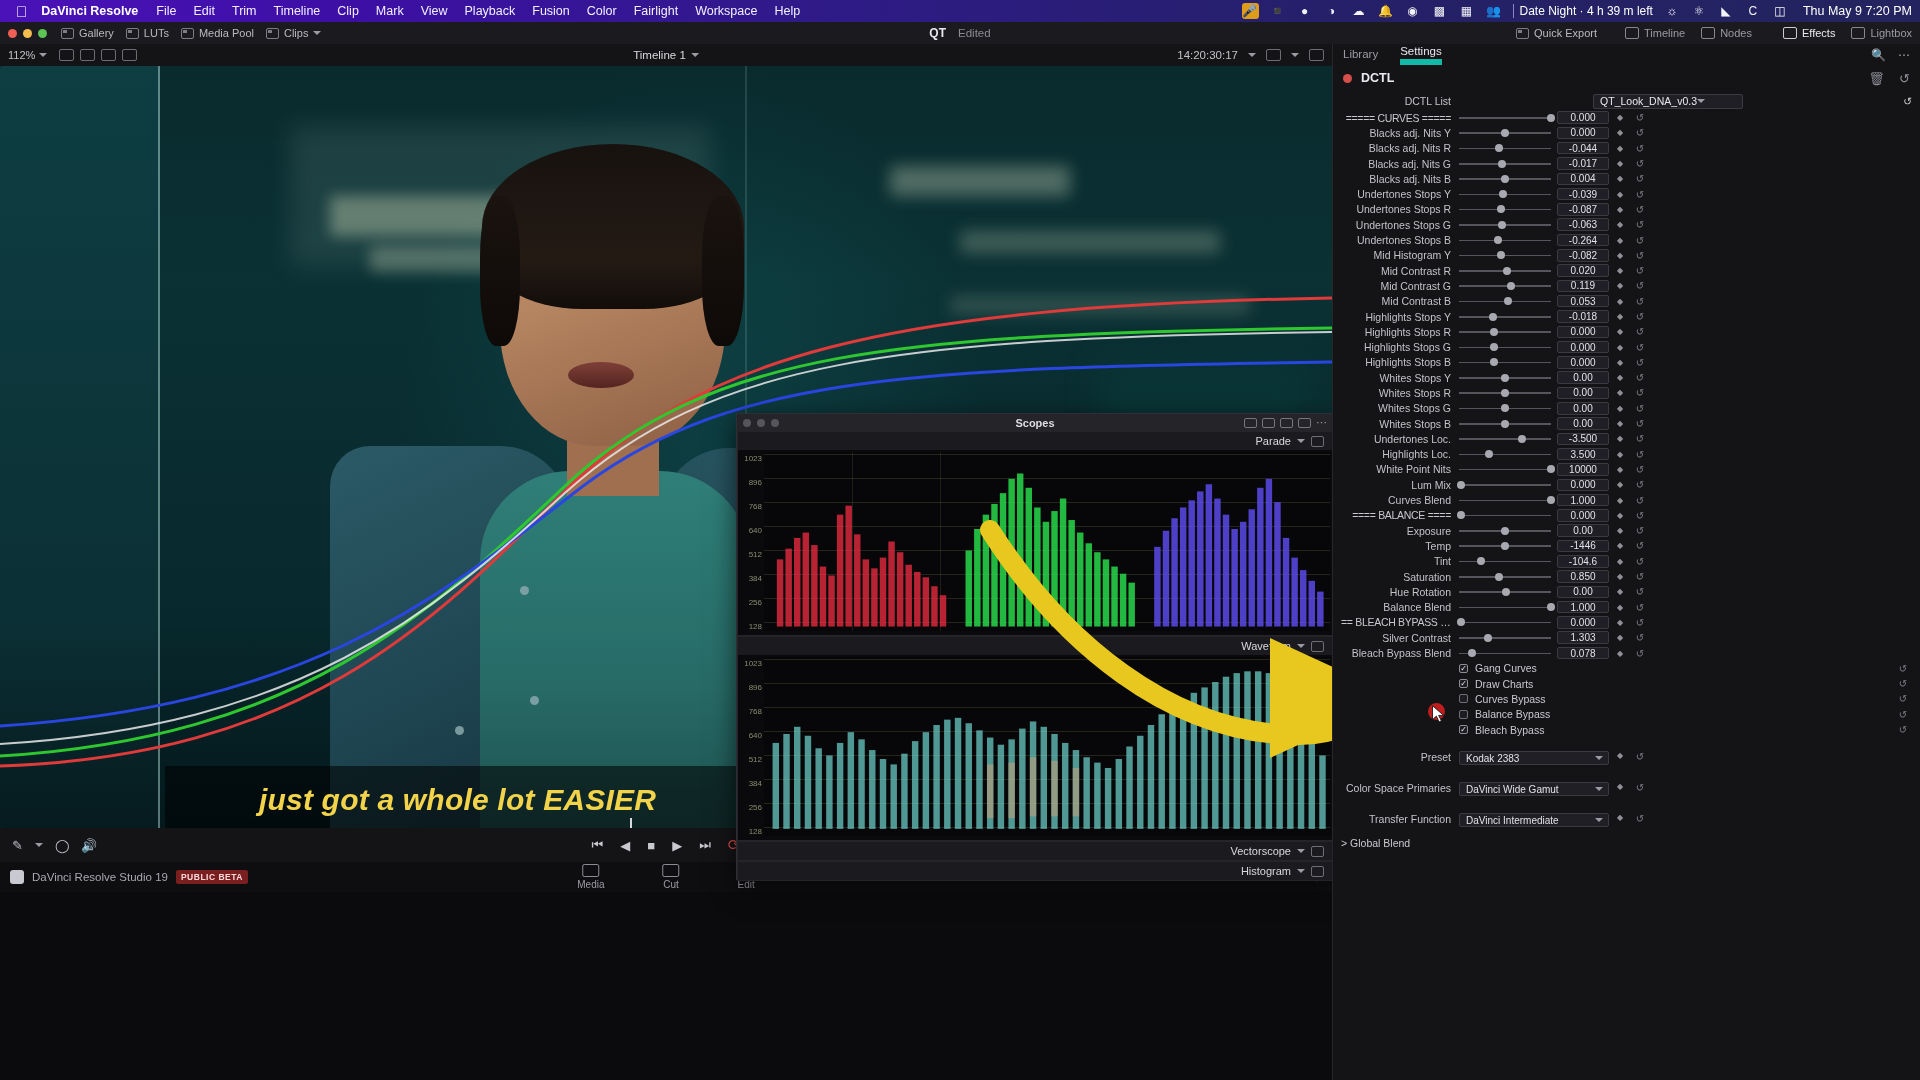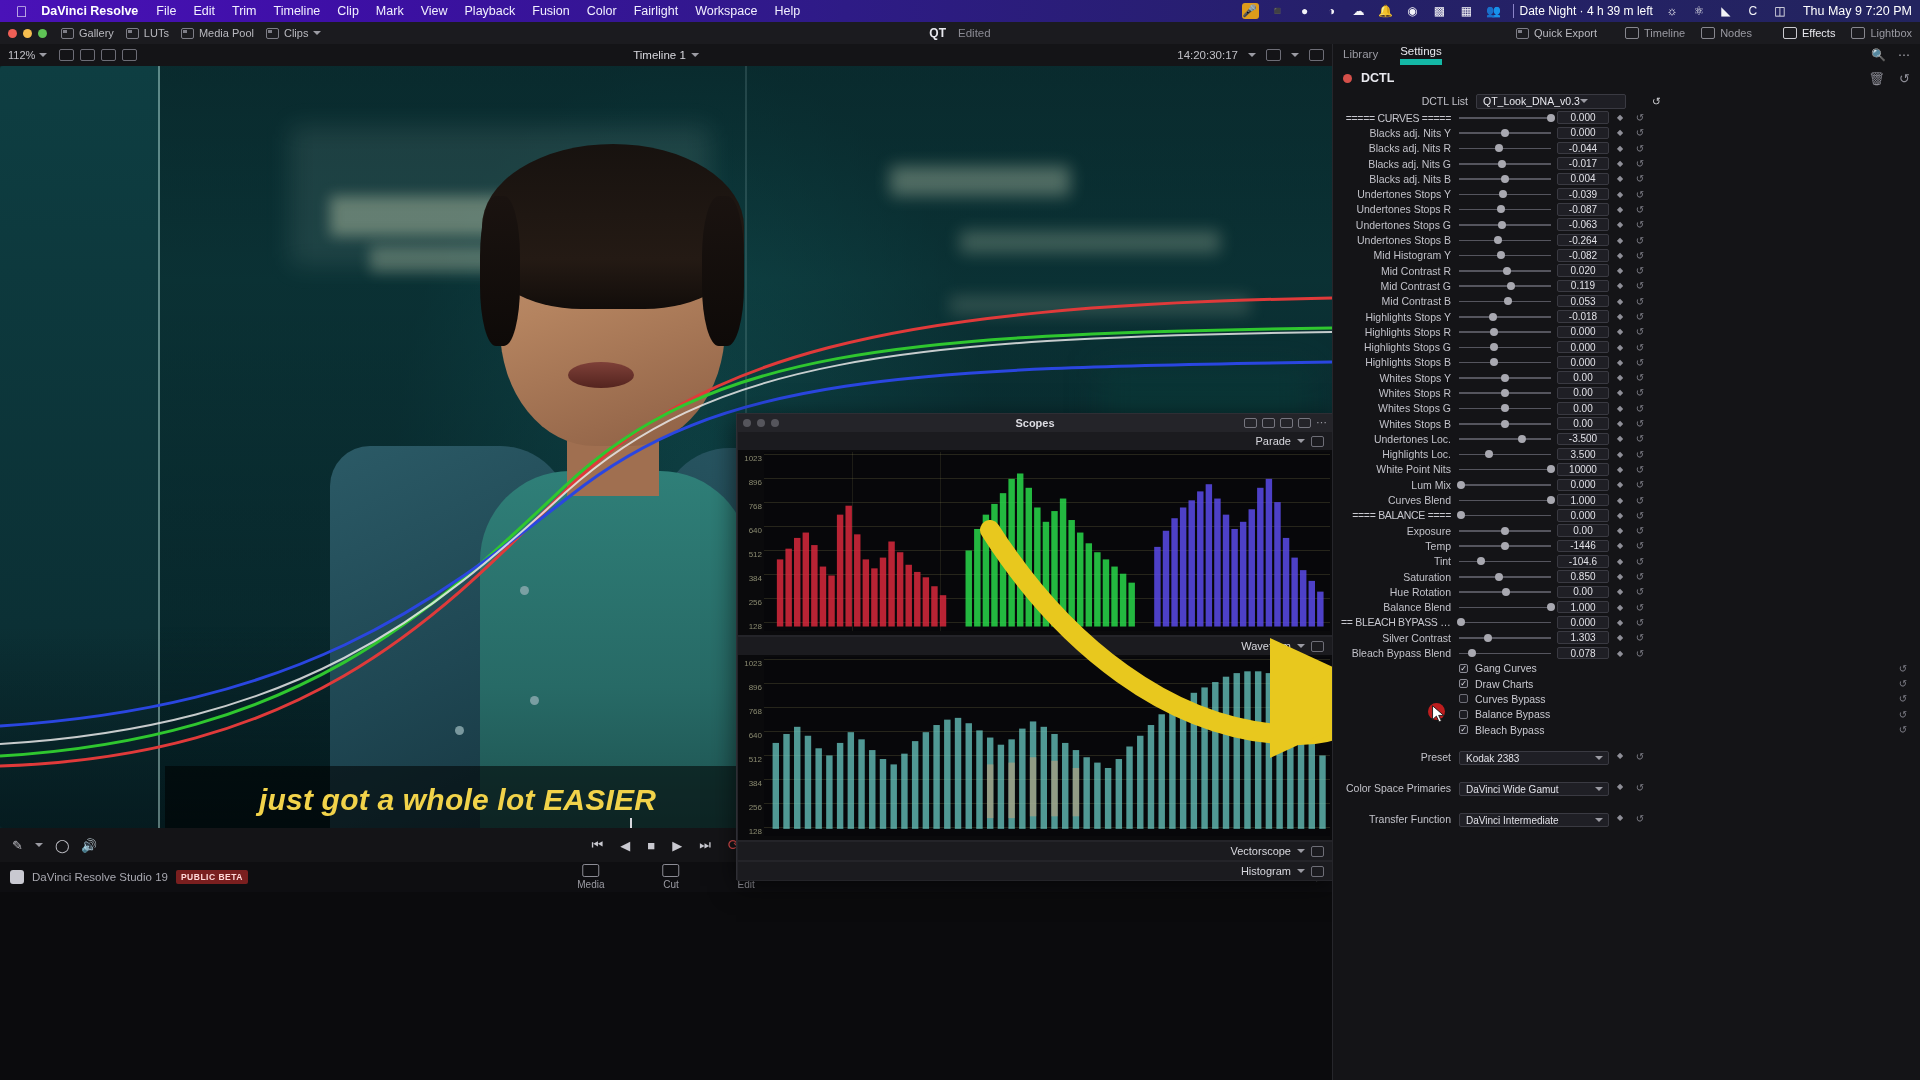--- a/index.html
+++ b/index.html
@@ -177,21 +177,21 @@
   .cbrow .rst { margin-left:auto; width:18px; text-align:center; color:#7e7e87; font-size:10px; }
 
   .selrow { display:flex; align-items:flex-start; height:17px; padding:0 8px; font-size:10.5px; margin-top:14px;}
   .selrow .lab { width:118px; text-align:right; padding-right:8px; color:#c2c2c9; }
   .selrow .sel { width:150px; height:14px; border:1px solid #3a3a42; background:#1f1f25; border-radius:2px;
     display:flex; align-items:center; padding:0 6px; font-size:10px; color:#e2e2e8; position:relative; }
   .selrow .sel .cv { position:absolute; right:5px; }
   .selrow .kf { width:22px; text-align:center; color:#8f8f98; font-size:8px; }
   .selrow .rst { width:18px; text-align:center; color:#7e7e87; font-size:10px; }
 
-  .dctl-list { display:flex; align-items:center; height:18px; padding:0 25px; font-size:10.5px; margin-top:2px;}
+  .dctl-list { display:flex; align-items:center; height:18px; padding:0 8px; font-size:10.5px; margin-top:2px;justify-content:space-between;}
   .dctl-list .lab { width:118px; text-align:right; padding-right:8px; color:#c2c2c9; }
   .dctl-list .sel { width:150px; height:15px; border:1px solid #3a3a42; background:#1f1f25; border-radius:2px;
     display:flex; align-items:center; padding:0 6px; font-size:10.5px; color:#e8e8ee; position:relative; }
   .reloadrow { display:flex; height:16px; padding-left:126px; align-items:center; }
   .reloadbtn { width:100px; height:13px; border:1px solid #3c3c44; border-radius:7px; background:#232329;
     font-size:10px; color:#d2d2d8; display:flex; align-items:center; justify-content:center; }
   .globalrow { padding:7px 0 0 8px; font-size:10.5px; color:#c9c9d0; }
 
   
   .arrow { position:absolute; left:970px; top:520px; width:470px; height:260px; pointer-events:none; }
@@ -1179,20 +1179,21 @@
           <span class="lab">Transfer Function</span>
           <span class="sel">
             <span>DaVinci Intermediate</span>
             <span class="cv chev"></span>
           </span>
           <span class="kf">◆</span>
           <span class="rst">↺</span>
         </div>
       </div>
 
+    <div class="globalrow">&gt; Global Blend</div>
   </div>
 
   <div class="cursor">
     <div class="ring"></div>
     <svg viewBox="0 0 26 26" style="position:absolute;left:3px;top:2px;width:20px;height:20px;">
       <path d="M 2 1 L 2 19 L 7 14.5 L 10.5 22 L 13.5 20.5 L 10 13.5 L 16.5 13.5 Z" fill="#ffffff" stroke="#1a1a1a" stroke-width="1.2" stroke-linejoin="round"></path>
     </svg>
   </div>
 
 </div>

